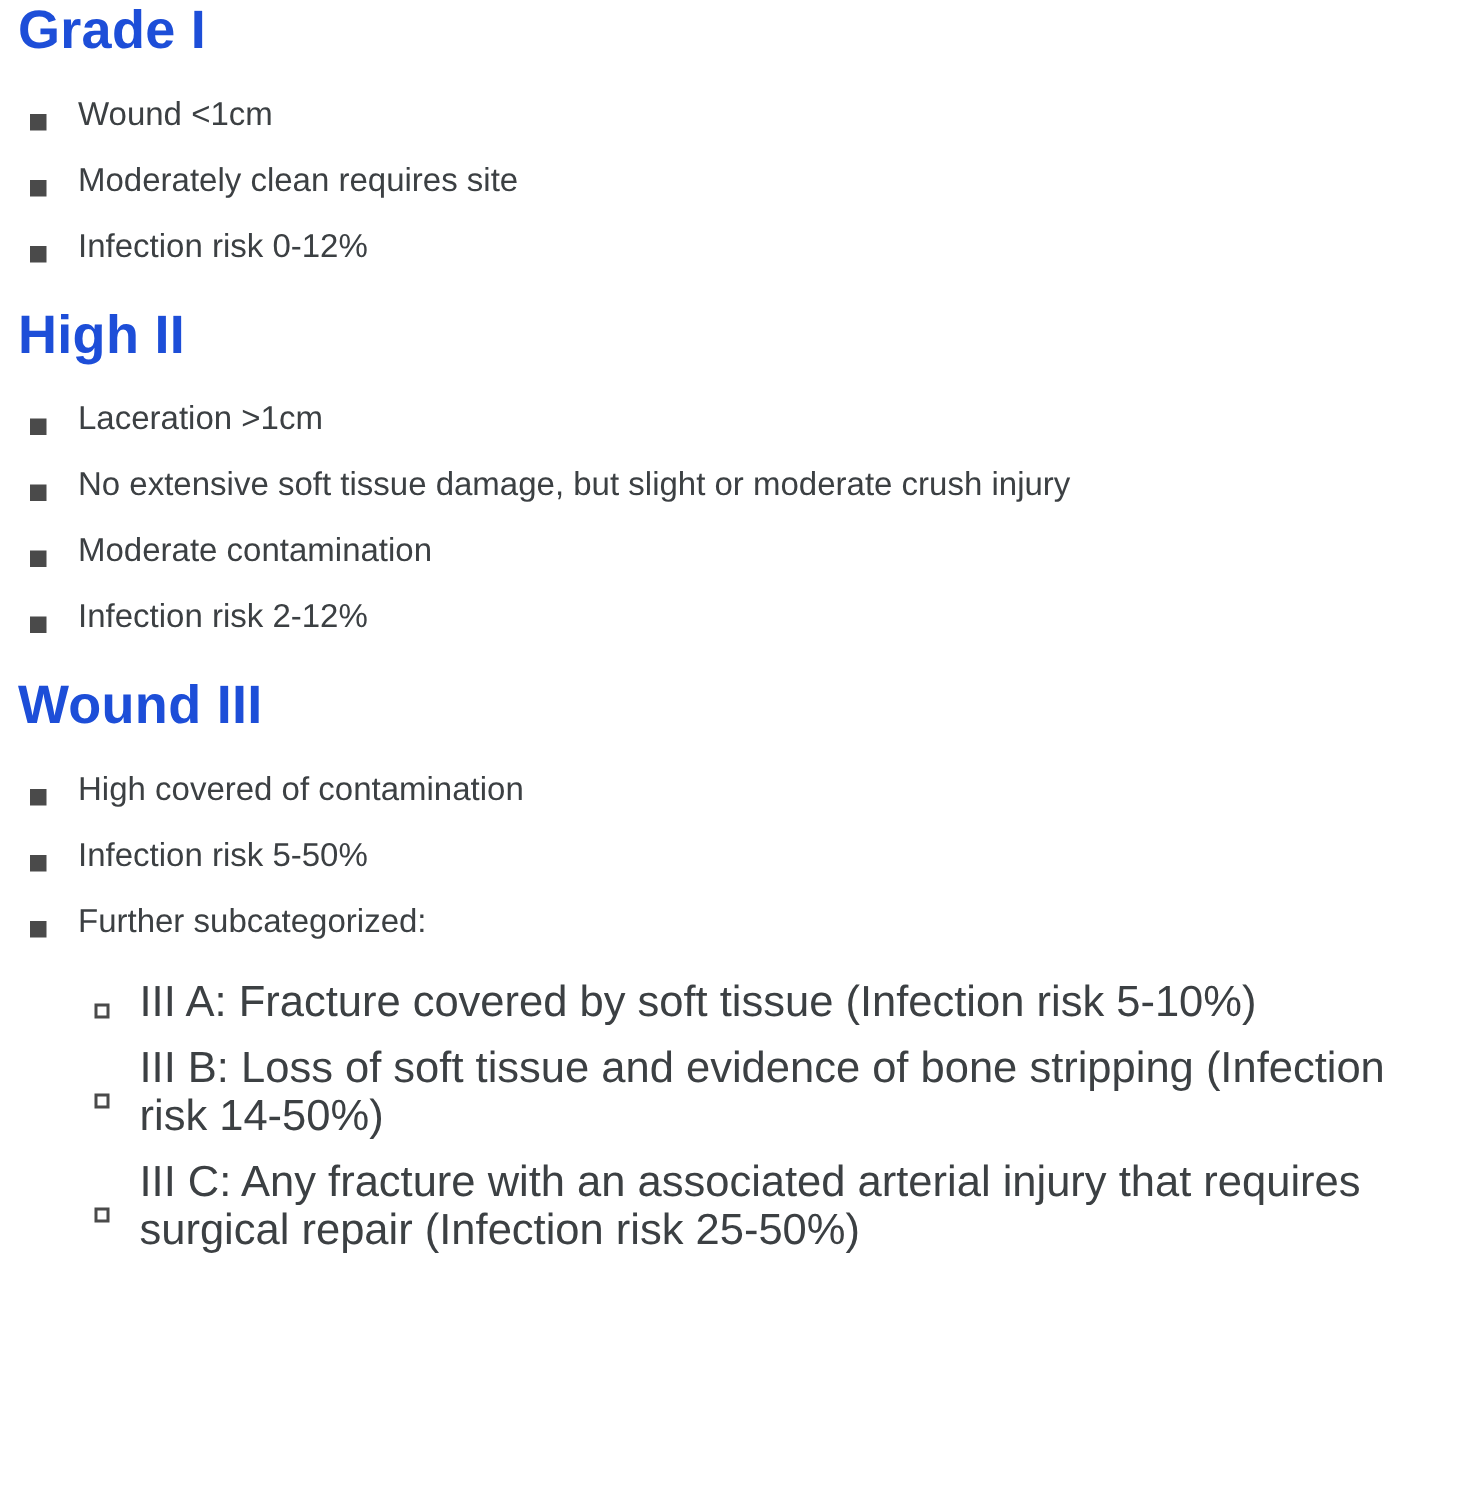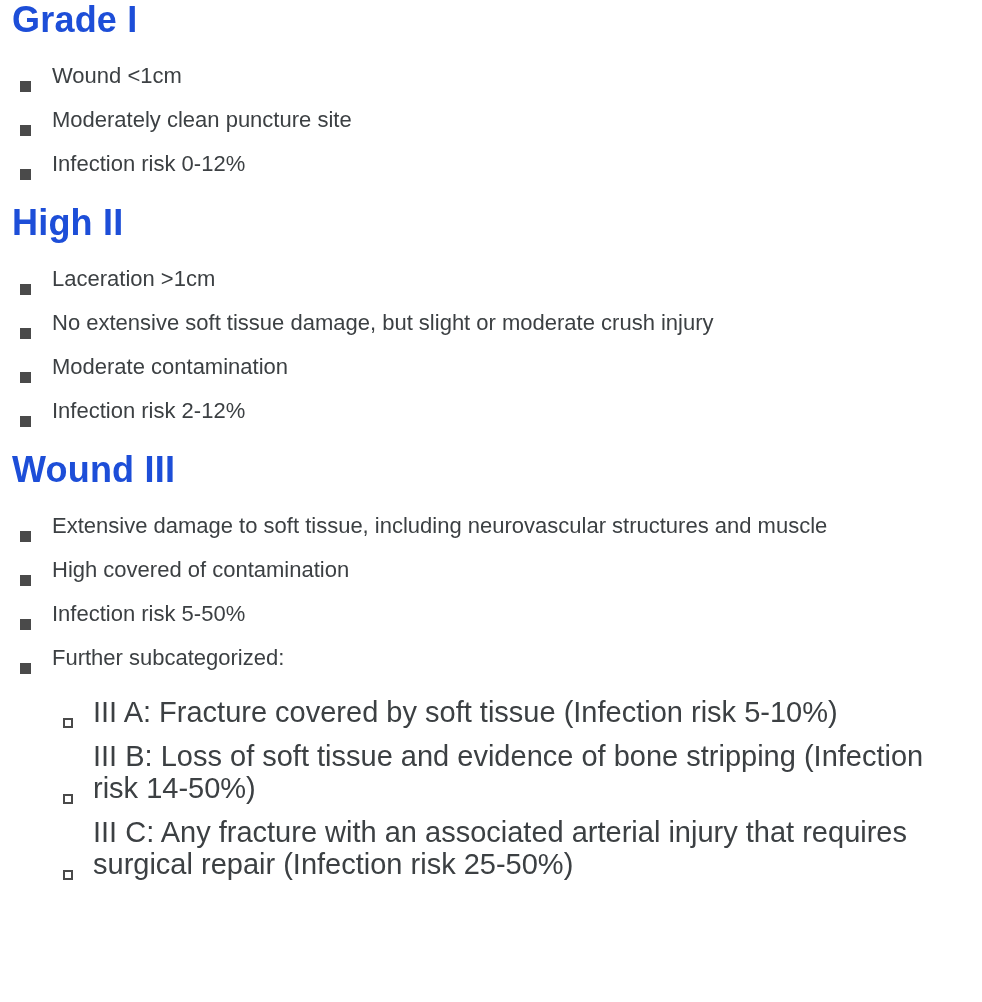--- a/index.html
+++ b/index.html
@@ -37,21 +37,21 @@
     padding: 0;
     max-width: 912px;
   }
   li.list-item {
     margin: 0 0 12px 0;
     font-size: 22px;
     line-height: 32px;
   }
   .item-row {
     display: flex;
-    align-items: flex-end;
+    align-items: center;
   }
   .marker-square {
     flex: 0 0 auto;
     width: 11px;
     height: 11px;
     background: #4a4a4a;
     margin: 11px 21px 0 8px;
   }
   ul.sub-list {
     list-style: none;
@@ -89,21 +89,21 @@
     <ul class="bullet-list">
       <li class="list-item">
         <div class="item-row">
           <span class="marker-square"></span>
           <span class="item-text">Wound &lt;1cm</span>
         </div>
       </li>
       <li class="list-item">
         <div class="item-row">
           <span class="marker-square"></span>
-          <span class="item-text">Moderately clean puncture site</span>
+          <span class="item-text">Moderately clean requires site</span>
         </div>
       </li>
       <li class="list-item">
         <div class="item-row">
           <span class="marker-square"></span>
           <span class="item-text">Infection risk 0-12%</span>
         </div>
       </li>
     </ul>
   </section>
@@ -137,26 +137,20 @@
       </li>
     </ul>
   </section>
 
   <section class="section">
     <h2 class="section-heading">Wound III</h2>
     <ul class="bullet-list">
       <li class="list-item">
         <div class="item-row">
           <span class="marker-square"></span>
-          <span class="item-text">Extensive damage to soft tissue, including neurovascular structures and muscle</span>
-        </div>
-      </li>
-      <li class="list-item">
-        <div class="item-row">
-          <span class="marker-square"></span>
           <span class="item-text">High covered of contamination</span>
         </div>
       </li>
       <li class="list-item">
         <div class="item-row">
           <span class="marker-square"></span>
           <span class="item-text">Infection risk 5-50%</span>
         </div>
       </li>
       <li class="list-item">

